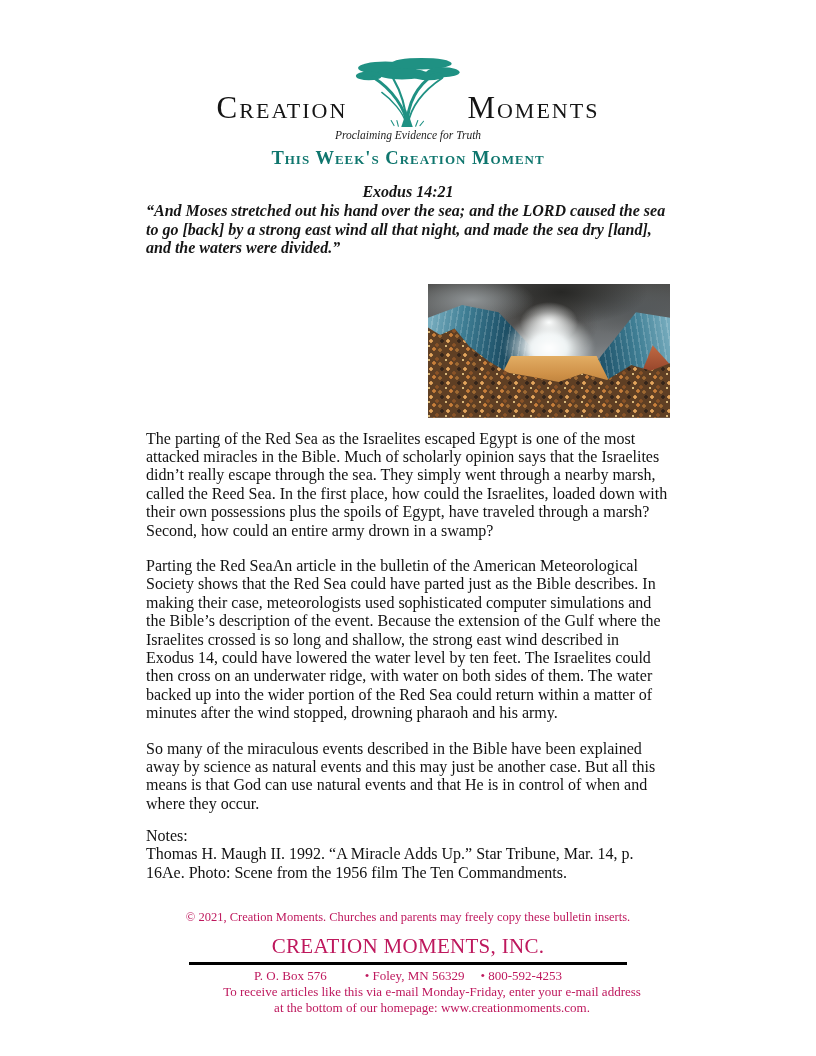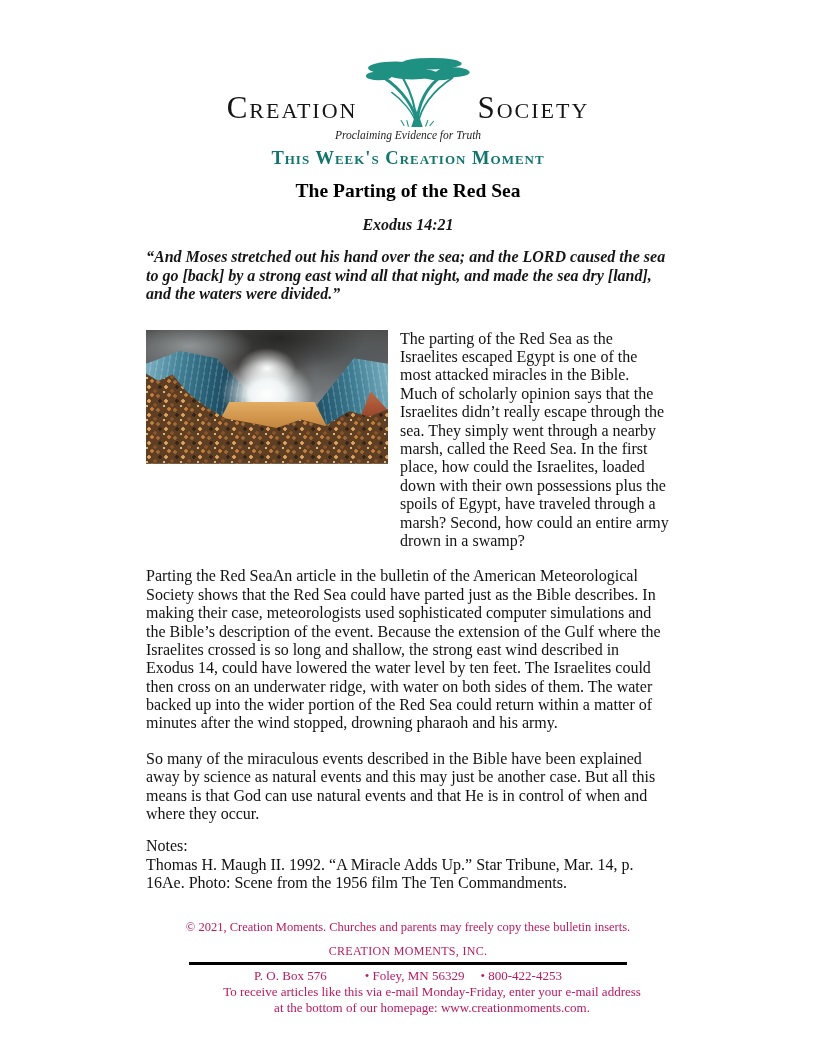--- a/index.html
+++ b/index.html
@@ -46,26 +46,26 @@
     text-align:center; font-weight:bold;
     font-size:19.5px; margin-top:11px; color:#000;
   }
   .scripture{ margin-top:14px; }
   .verse-ref{
     text-align:center; font-weight:bold; font-style:italic;
     font-size:16px;
   }
   .verse-quote{
     font-weight:bold; font-style:italic;
-    font-size:16px; line-height:1.16; margin-top:14px;
+    font-size:16px; line-height:1.16; margin-top:1px;
   }
 
   
   .content-row{
-    display:flex; gap:12px; margin-top:26px; align-items:flex-start;
+    display:flex; gap:12px; margin-top:26px; align-items:flex-end;flex-direction:column;
   }
   .body-par{
     font-size:16px; line-height:1.15; color:#121212;
   }
   .content-row .body-par{ flex:1; }
   .spaced{ margin-top:17px; }
   .notes-block{ margin-top:14px; }
 
   
   .photo{
@@ -129,21 +129,21 @@
                       54% 62%, 64% 53%, 74% 60%, 84% 44%, 92% 50%, 100% 42%,
                       100% 100%, 0 100%);
   }
 
   
   .footer{
     position:absolute; left:0; right:0; bottom:40px;
     text-align:center; color:#be185d;
   }
   .copyright{ font-size:12.5px; }
-  .company{ font-size:12px; margin-top:9px; letter-spacing:.3px; }
+  .company{ font-size:21px; margin-top:9px; letter-spacing:.3px; }
   .rule{ width:438px; height:3px; background:#000; margin:3px auto 3px auto; }
   .addr-line{ font-size:13px; }
   .addr-box{ margin-right:38px; }
   .addr-city{ margin-right:16px; }
   .subscribe{ font-size:13px; line-height:1.25;padding-left:48px; }
 </style>
 </head>
 <body>
 
 <div class="page">
@@ -167,27 +167,26 @@
             <path d="M75 97 C73 70 66 50 56 33" stroke-width="3"></path>
             <path d="M76 97 C80 74 94 52 124 32" stroke-width="2.5"></path>
             <path d="M74 96 C70 80 54 62 40 52" stroke-width="2"></path>
             <path d="M57 98 l-4 -7" stroke-width="1.5"></path>
             <path d="M63 99 l-2 -8" stroke-width="1.5"></path>
             <path d="M87 99 l3 -8" stroke-width="1.5"></path>
             <path d="M93 98 l5 -6" stroke-width="1.5"></path>
           </g>
           <path d="M67 100 L75 76 L83 100 Z" fill="currentColor"></path>
         </svg>
-        <span class="logo-word">Society</span>
+        <span class="logo-word">Moments</span>
       </div>
       <div class="tagline">Proclaiming Evidence for Truth</div>
       <div class="kicker">This Week's Creation Moment</div>
     </header>
 
-    <h1 class="doc-title">The Parting of the Red Sea</h1>
 
     <section class="scripture">
       <div class="verse-ref">Exodus 14:21</div>
       <div class="verse-quote">“And Moses stretched out his hand over the sea; and the LORD caused the sea to go [back] by a strong east wind all that night, and made the sea dry [land], and the waters were divided.”</div>
     </section>
 
     <section class="content-row">
       <div class="photo">
         <div class="sky"></div>
         <div class="wall-left"></div>
@@ -210,18 +209,18 @@
       <div class="body-par">Thomas H. Maugh II. 1992. “A Miracle Adds Up.” Star Tribune, Mar. 14, p. 16Ae. Photo: Scene from the 1956 film The Ten Commandments.</div>
     </div>
 
   </div>
 
   <footer class="footer">
     <div class="copyright">© 2021, Creation Moments. Churches and parents may freely copy these bulletin inserts.</div>
     <div class="company">CREATION MOMENTS, INC.</div>
     <div class="rule"></div>
     <div class="addr-line">
-      <span class="addr-box">P. O. Box 576</span><span class="addr-city">•  Foley, MN 56329</span><span>•  800-422-4253</span>
+      <span class="addr-box">P. O. Box 576</span><span class="addr-city">•  Foley, MN 56329</span><span>•  800-592-4253</span>
     </div>
     <div class="subscribe">To receive articles like this via e-mail Monday-Friday, enter your e-mail address</div>
     <div class="subscribe">at the bottom of our homepage: www.creationmoments.com.</div>
   </footer>
 </div>
 
 </body></html>

